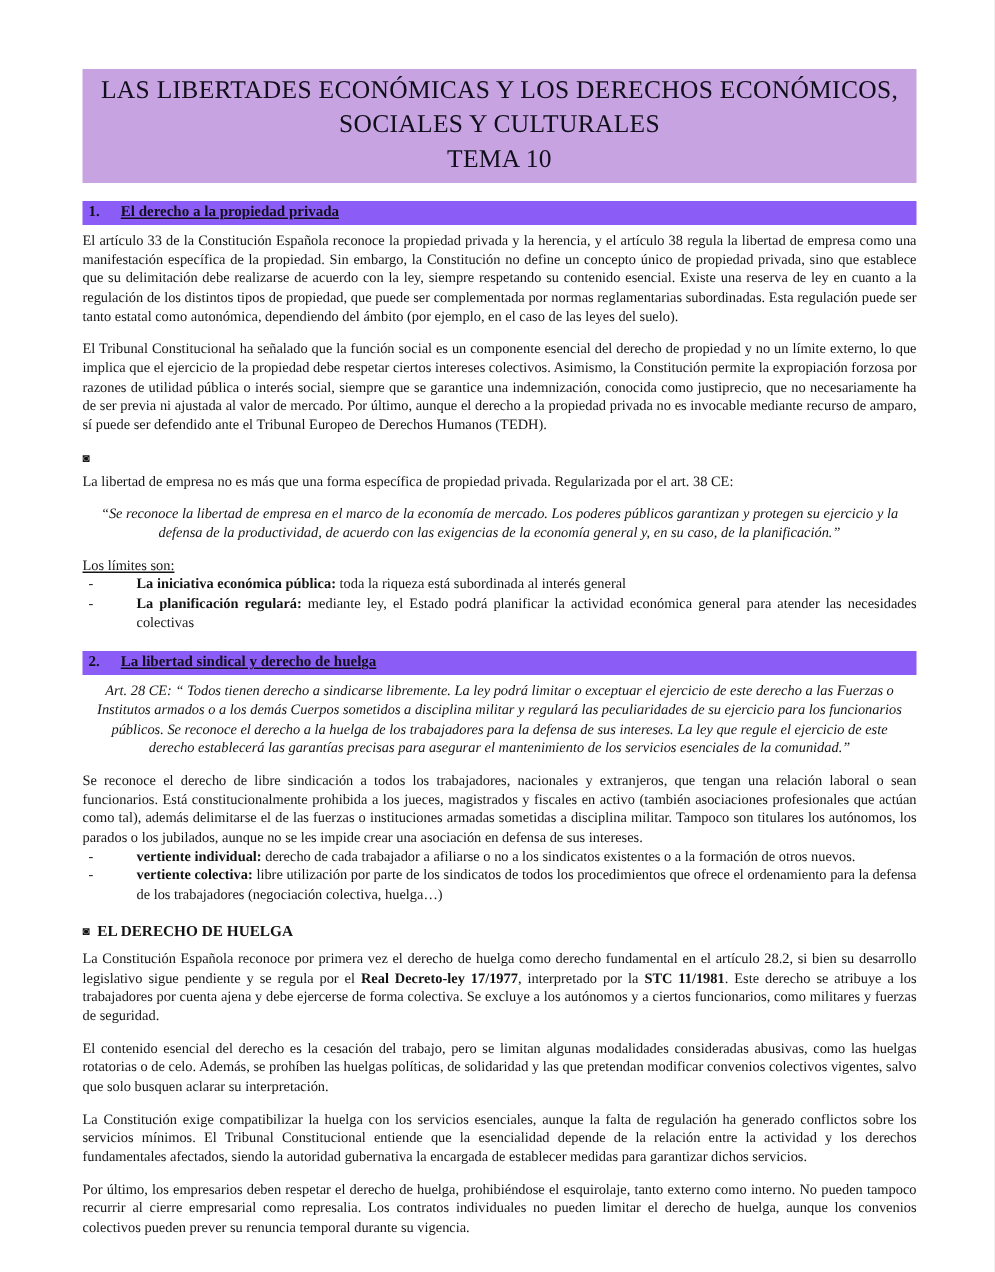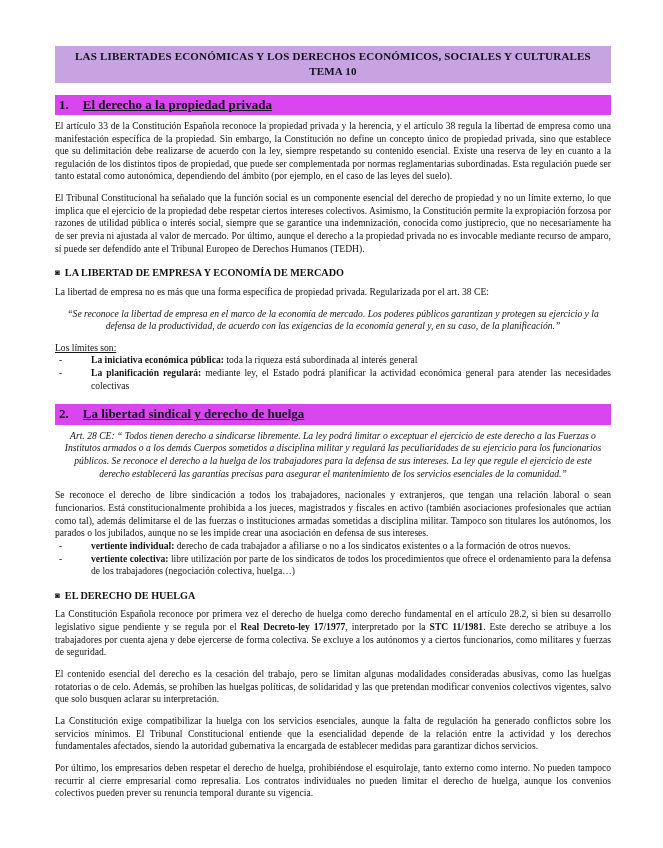--- a/index.html
+++ b/index.html
@@ -3,26 +3,26 @@
 <meta charset="utf-8">
 <style>
   html, body { margin:0; padding:0; background:#e8e8e8; }
   .page {
     width:663px; height:848px; margin:0 auto; background:#ffffff;
     box-sizing:border-box; padding:46px 52px 30px 55px;
     font-family:"Liberation Serif", "DejaVu Serif", serif;
     font-size:9.6px; line-height:1.32; color:#141414; overflow:hidden;
   }
   .title-block {
-    background:#c7a3e2; text-align:center; font-weight:bold;
-    font-size:11px; line-height:1.35; padding:3px 6px 4px;
+    background:#c7a3e2; text-align:center; font-weight:normal;
+    font-size:17px; line-height:1.35; padding:3px 6px 4px;
     color:#10101c; letter-spacing:0.2px; margin-bottom:9px;
   }
   .section-heading {
-    background:#d946ef; font-weight:bold; font-size:13px;
+    background:#8b5cf6; font-weight:bold; font-size:10px;
     padding:1px 4px 2px; margin:12px 0 5px; color:#10101c;
   }
   .section-heading .sec-num { margin-right:14px; }
   .section-heading .sec-title { text-decoration:underline; }
   .para { margin:0 0 9px; text-align:justify; }
   .para.tight { margin:0; }
   .quote {
     margin:9px 8px 9px 8px; text-align:center; font-style:italic;
   }
   .sub-heading {
@@ -49,21 +49,20 @@
 
   <div class="section-heading">
     <span class="sec-num">1.</span><span class="sec-title">El derecho a la propiedad privada</span>
   </div>
 
   <p class="para">El artículo 33 de la Constitución Española reconoce la propiedad privada y la herencia, y el artículo 38 regula la libertad de empresa como una manifestación específica de la propiedad. Sin embargo, la Constitución no define un concepto único de propiedad privada, sino que establece que su delimitación debe realizarse de acuerdo con la ley, siempre respetando su contenido esencial. Existe una reserva de ley en cuanto a la regulación de los distintos tipos de propiedad, que puede ser complementada por normas reglamentarias subordinadas. Esta regulación puede ser tanto estatal como autonómica, dependiendo del ámbito (por ejemplo, en el caso de las leyes del suelo).</p>
   <p class="para">El Tribunal Constitucional ha señalado que la función social es un componente esencial del derecho de propiedad y no un límite externo, lo que implica que el ejercicio de la propiedad debe respetar ciertos intereses colectivos. Asimismo, la Constitución permite la expropiación forzosa por razones de utilidad pública o interés social, siempre que se garantice una indemnización, conocida como justiprecio, que no necesariamente ha de ser previa ni ajustada al valor de mercado. Por último, aunque el derecho a la propiedad privada no es invocable mediante recurso de amparo, sí puede ser defendido ante el Tribunal Europeo de Derechos Humanos (TEDH).</p>
 
   <div class="sub-heading">
     <span class="marker">◙</span>
-    <span>LA LIBERTAD DE EMPRESA Y ECONOMÍA DE MERCADO</span>
   </div>
 
   <p class="para tight">La libertad de empresa no es más que una forma específica de propiedad privada. Regularizada por el art. 38 CE:</p>
 
   <p class="quote">“Se reconoce la libertad de empresa en el marco de la economía de mercado. Los poderes públicos garantizan y protegen su ejercicio y la defensa de la productividad, de acuerdo con las exigencias de la economía general y, en su caso, de la planificación.”</p>
 
   <p class="para tight list-intro">Los límites son:</p>
 
   <div class="bullet">
     <span class="dash">-</span>

